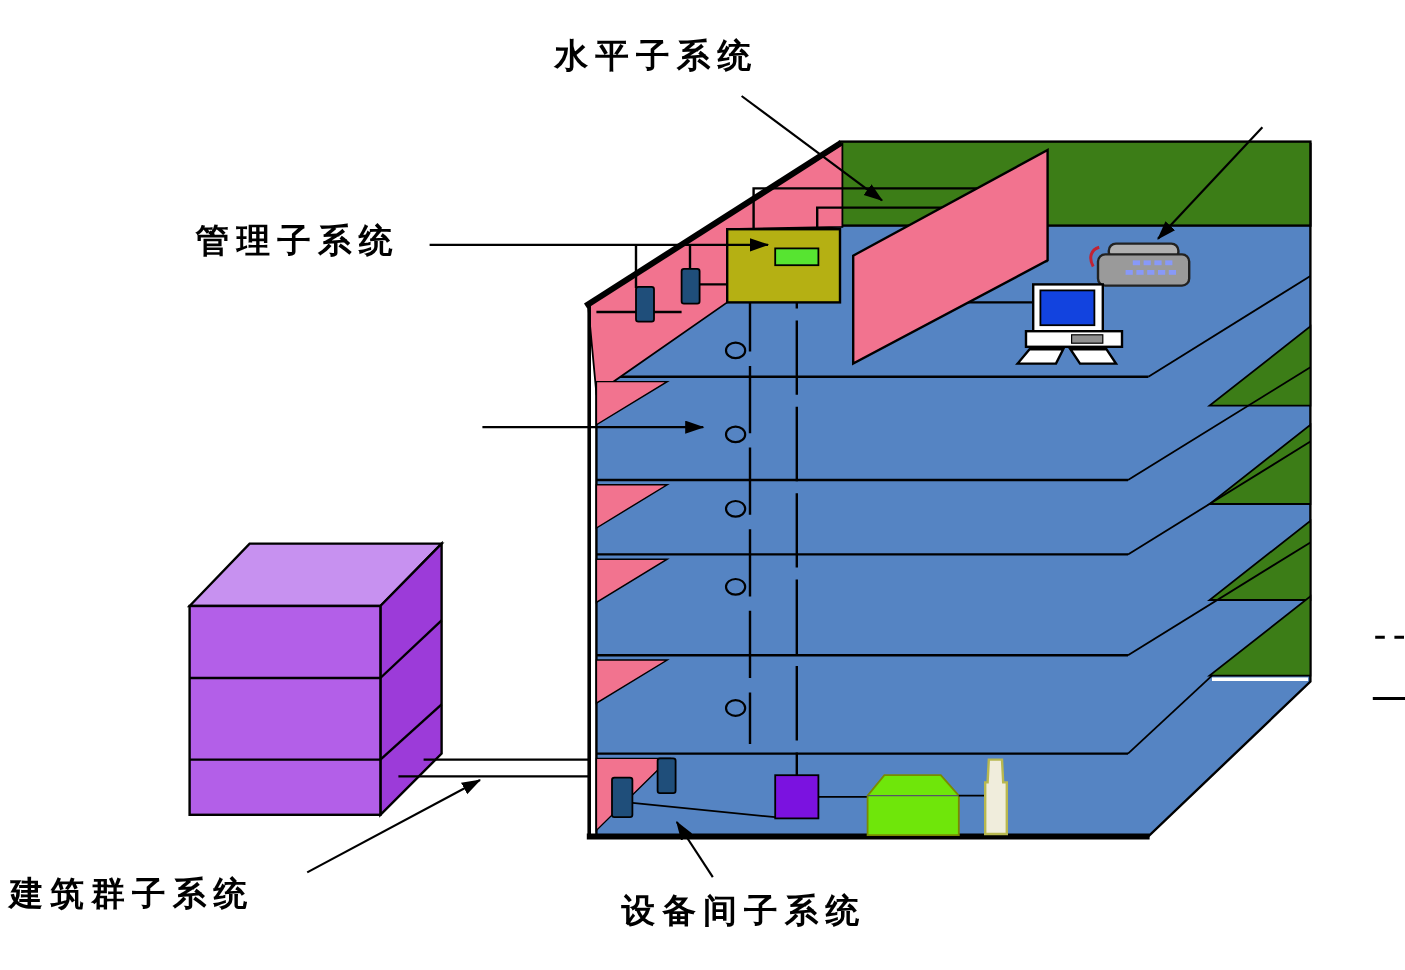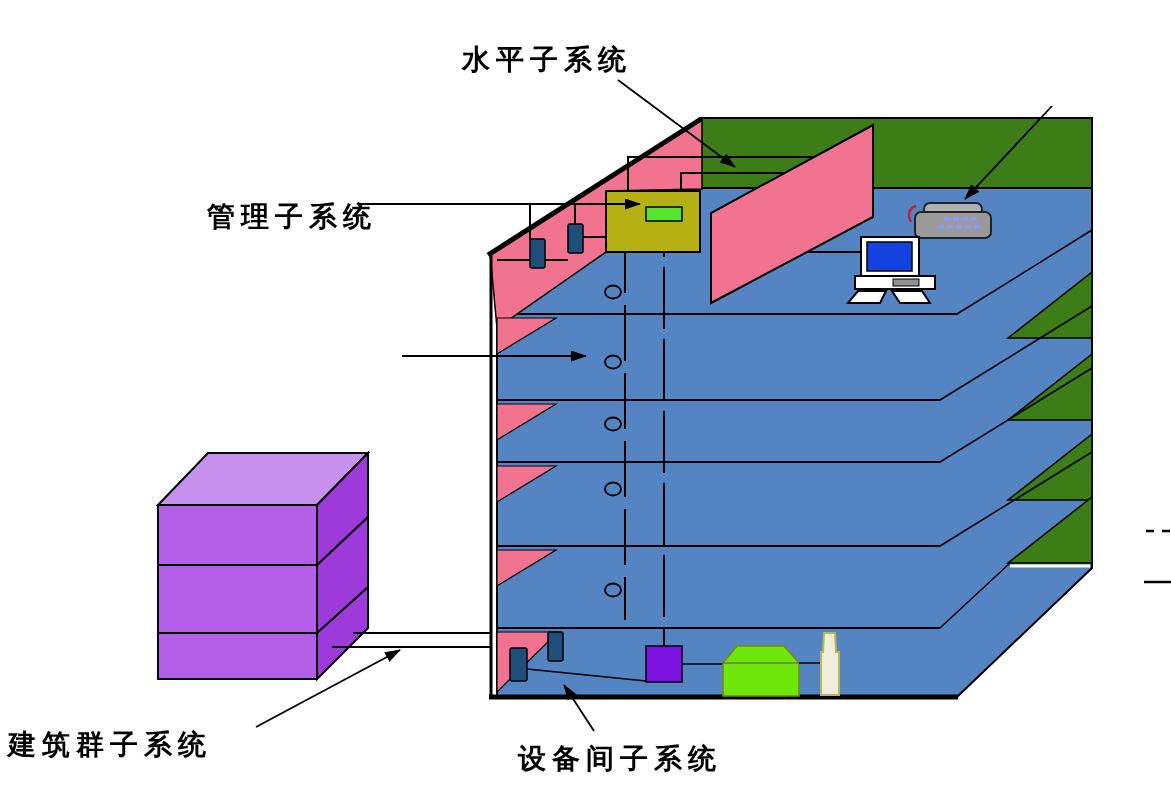--- a/index.html
+++ b/index.html
@@ -160,18 +160,18 @@
   <g stroke="#000" stroke-width="1.8" fill="none">
     <line x1="618" y1="80" x2="735" y2="167" marker-end="url(#ah)"></line>
     <line x1="1052" y1="106" x2="965" y2="199" marker-end="url(#ah)"></line>
     <line x1="358" y1="204" x2="640" y2="204" marker-end="url(#ah)"></line>
     <line x1="402" y1="356" x2="586" y2="356" marker-end="url(#ah)"></line>
     <line x1="256" y1="727" x2="400" y2="650" marker-end="url(#ah)"></line>
     <line x1="594" y1="731" x2="564" y2="685" marker-end="url(#ah)"></line>
   </g>
 </svg>
 
-<div class="lbl" style="left:462px; top:45px;">水平子系统</div>
-<div class="lbl" style="left:163px; top:202px;margin-left:44px;">管理子系统</div>
+<div class="lbl" style="left:462px; top:32px;">水平子系统</div>
+<div class="lbl" style="left:163px; top:186px;">管理子系统</div>
 <div class="lbl" style="left:518px; top:744px;">设备间子系统</div>
 <div class="lbl" style="left:8px;   top:730px;">建筑群子系统</div>
 
 </div>
 
 </body></html>

